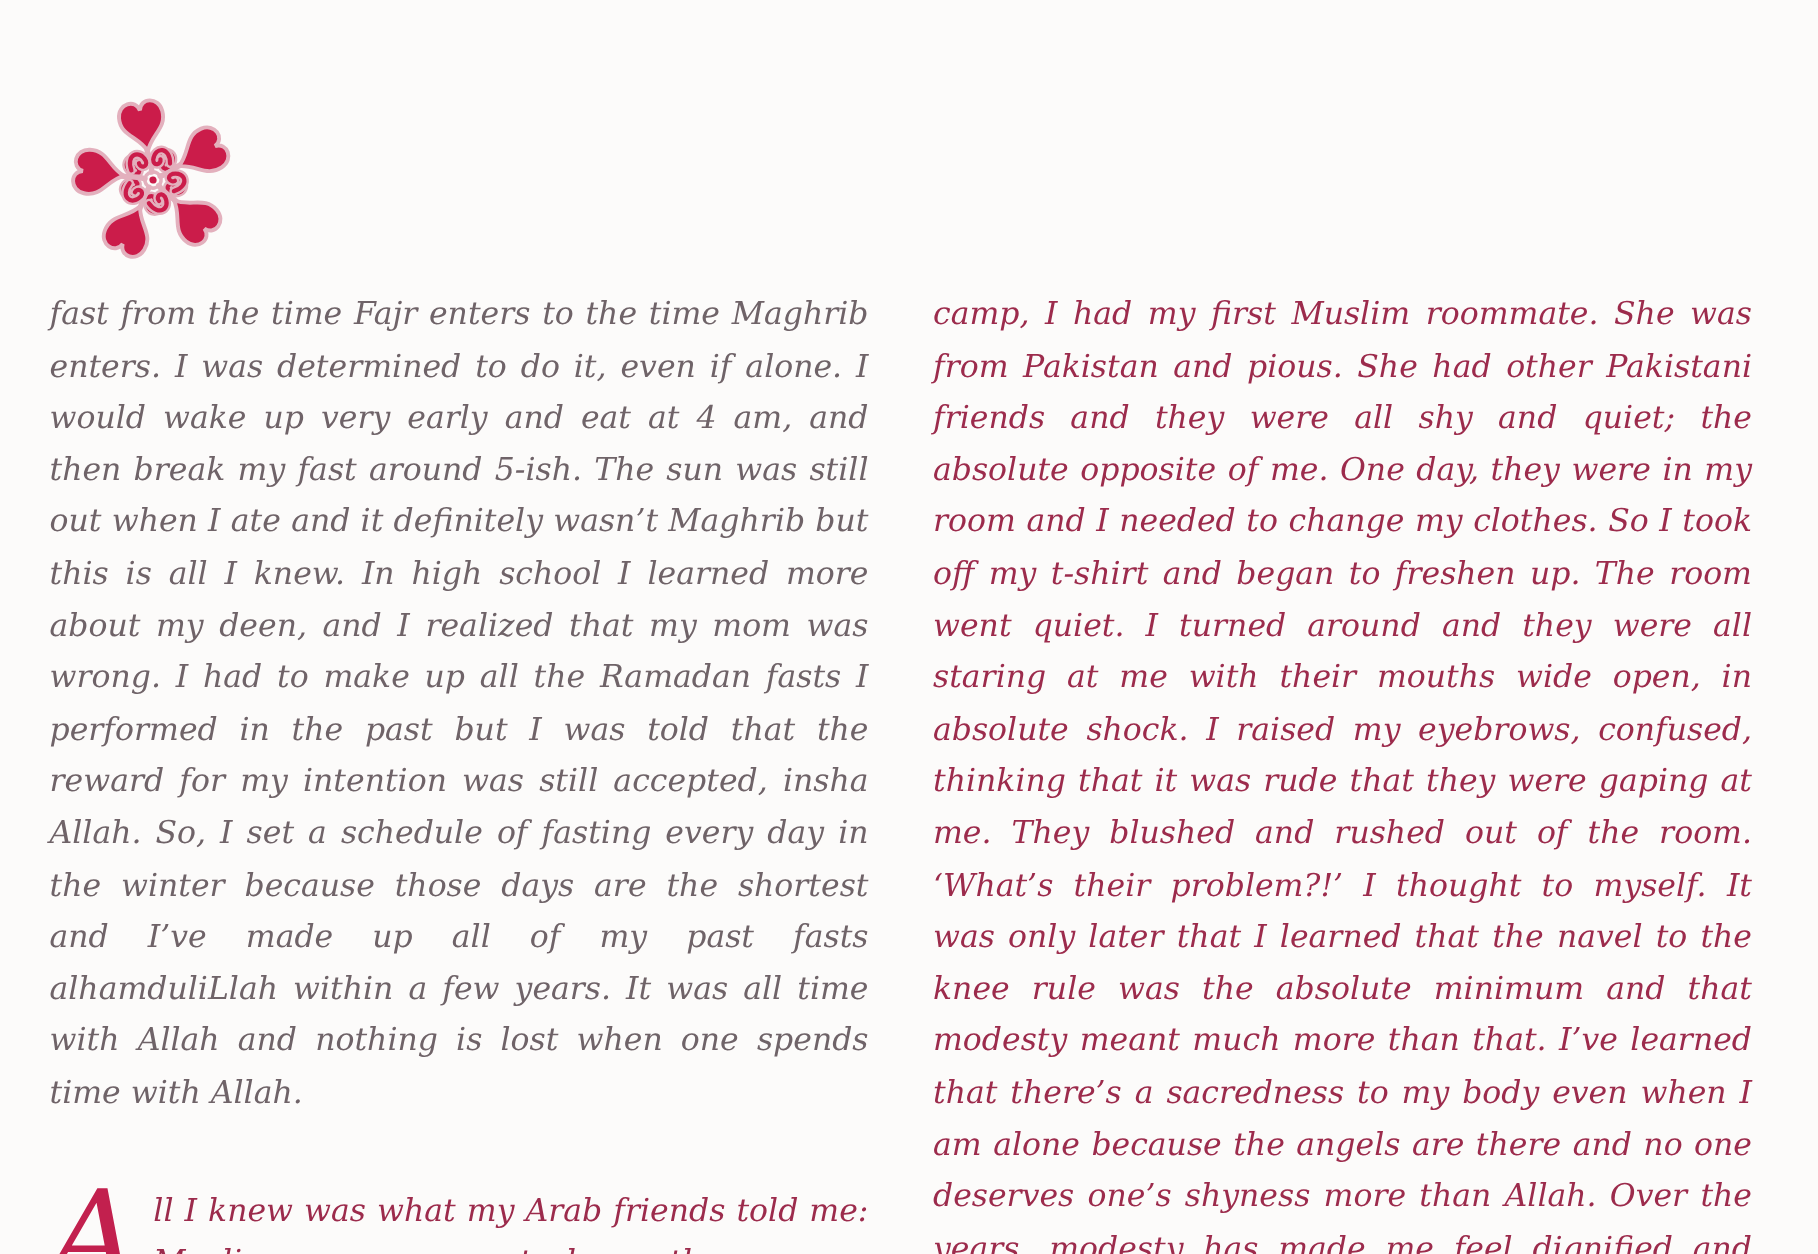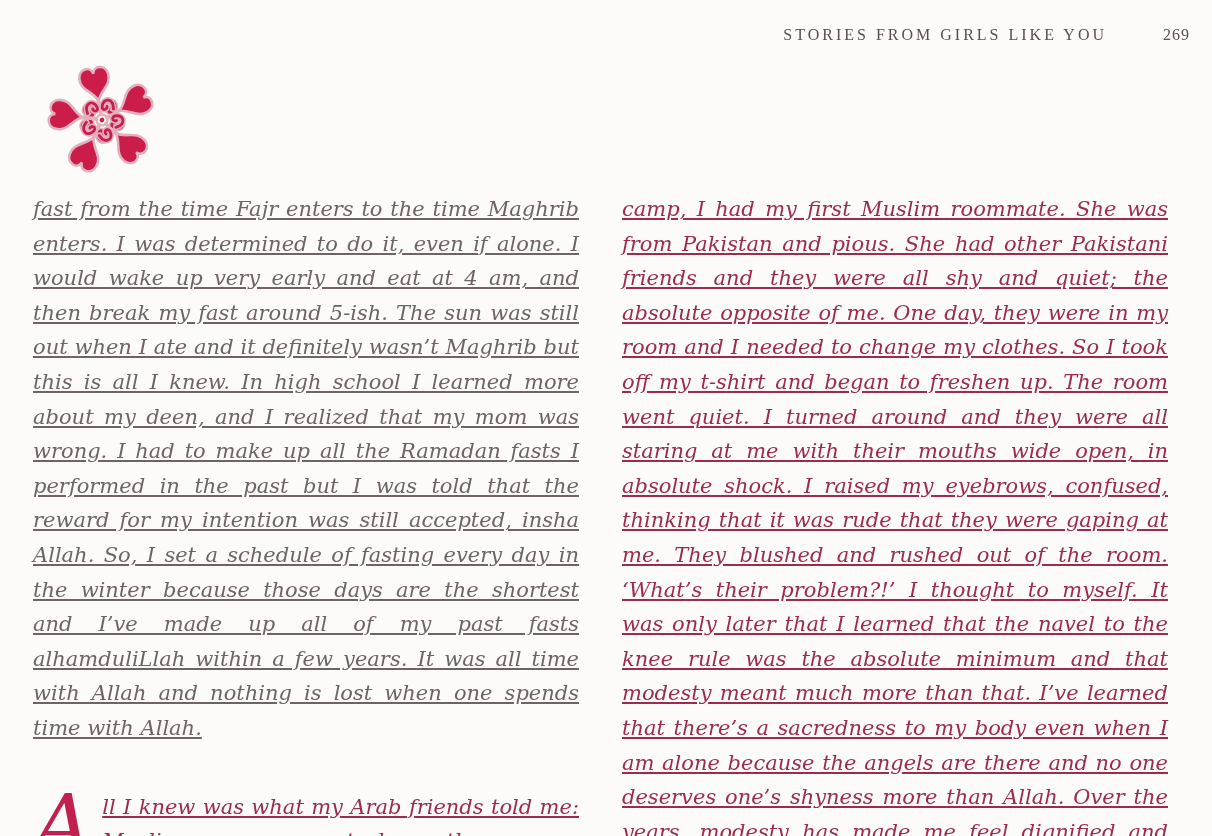--- a/index.html
+++ b/index.html
@@ -61,21 +61,21 @@
   
   .col{
     position:absolute;
     top:192px;
     width:546px;
     font-size:21px;
     line-height:34.6px;
     font-style:italic;
     text-align:justify;
   }
-  .col p{text-align:justify;text-decoration:underline;}
+  .col p{text-align:justify;}
   .col-left{left:33px;color:var(--c-body_left);}
   .col-right{left:622px;color:var(--c-body_right);}
   .para-2{
     margin-top:44px;
     color:var(--c-body_right);
   }
   .dropcap{
     float:left;
     font-size:82px;
     line-height:62px;
@@ -83,24 +83,20 @@
     color:var(--c-dropcap);
     font-style:italic;
     font-family:"DejaVu Serif", serif;
   }
 </style>
 </head>
 <body>
 
 <div class="page">
 
-  <div class="running-head">
-    <span class="title">STORIES FROM GIRLS LIKE YOU</span>
-    <span class="folio">269</span>
-  </div>
 
   <svg class="ornament" viewBox="-60 -60 120 120" xmlns="http://www.w3.org/2000/svg" aria-hidden="true">
     <defs>
       <g id="arm">
         <path class="orn-stem" d="M0,-5 C 1.5,-12 -1.5,-17 0,-23"></path>
         <path class="orn-curl-outline" d="M-4,-14 C -13,-19 -18,-11 -11,-6 C -7,-4 -6,-9 -9,-10"></path>
         <path class="orn-curl-outline" d="M4,-14 C 13,-19 18,-11 11,-6 C 7,-4 6,-9 9,-10"></path>
         <path class="orn-curl" d="M-4,-14 C -13,-19 -18,-11 -11,-6 C -7,-4 -6,-9 -9,-10"></path>
         <path class="orn-curl" d="M4,-14 C 13,-19 18,-11 11,-6 C 7,-4 6,-9 9,-10"></path>
         <path class="orn-petal" d="M0,-18 C -4,-28 -15,-30 -14,-41 C -13.2,-50 -2,-51.5 -0.5,-43.5 C 1,-51.5 12.2,-50 13,-41 C 14,-30 4,-28 0,-18 Z"></path>

